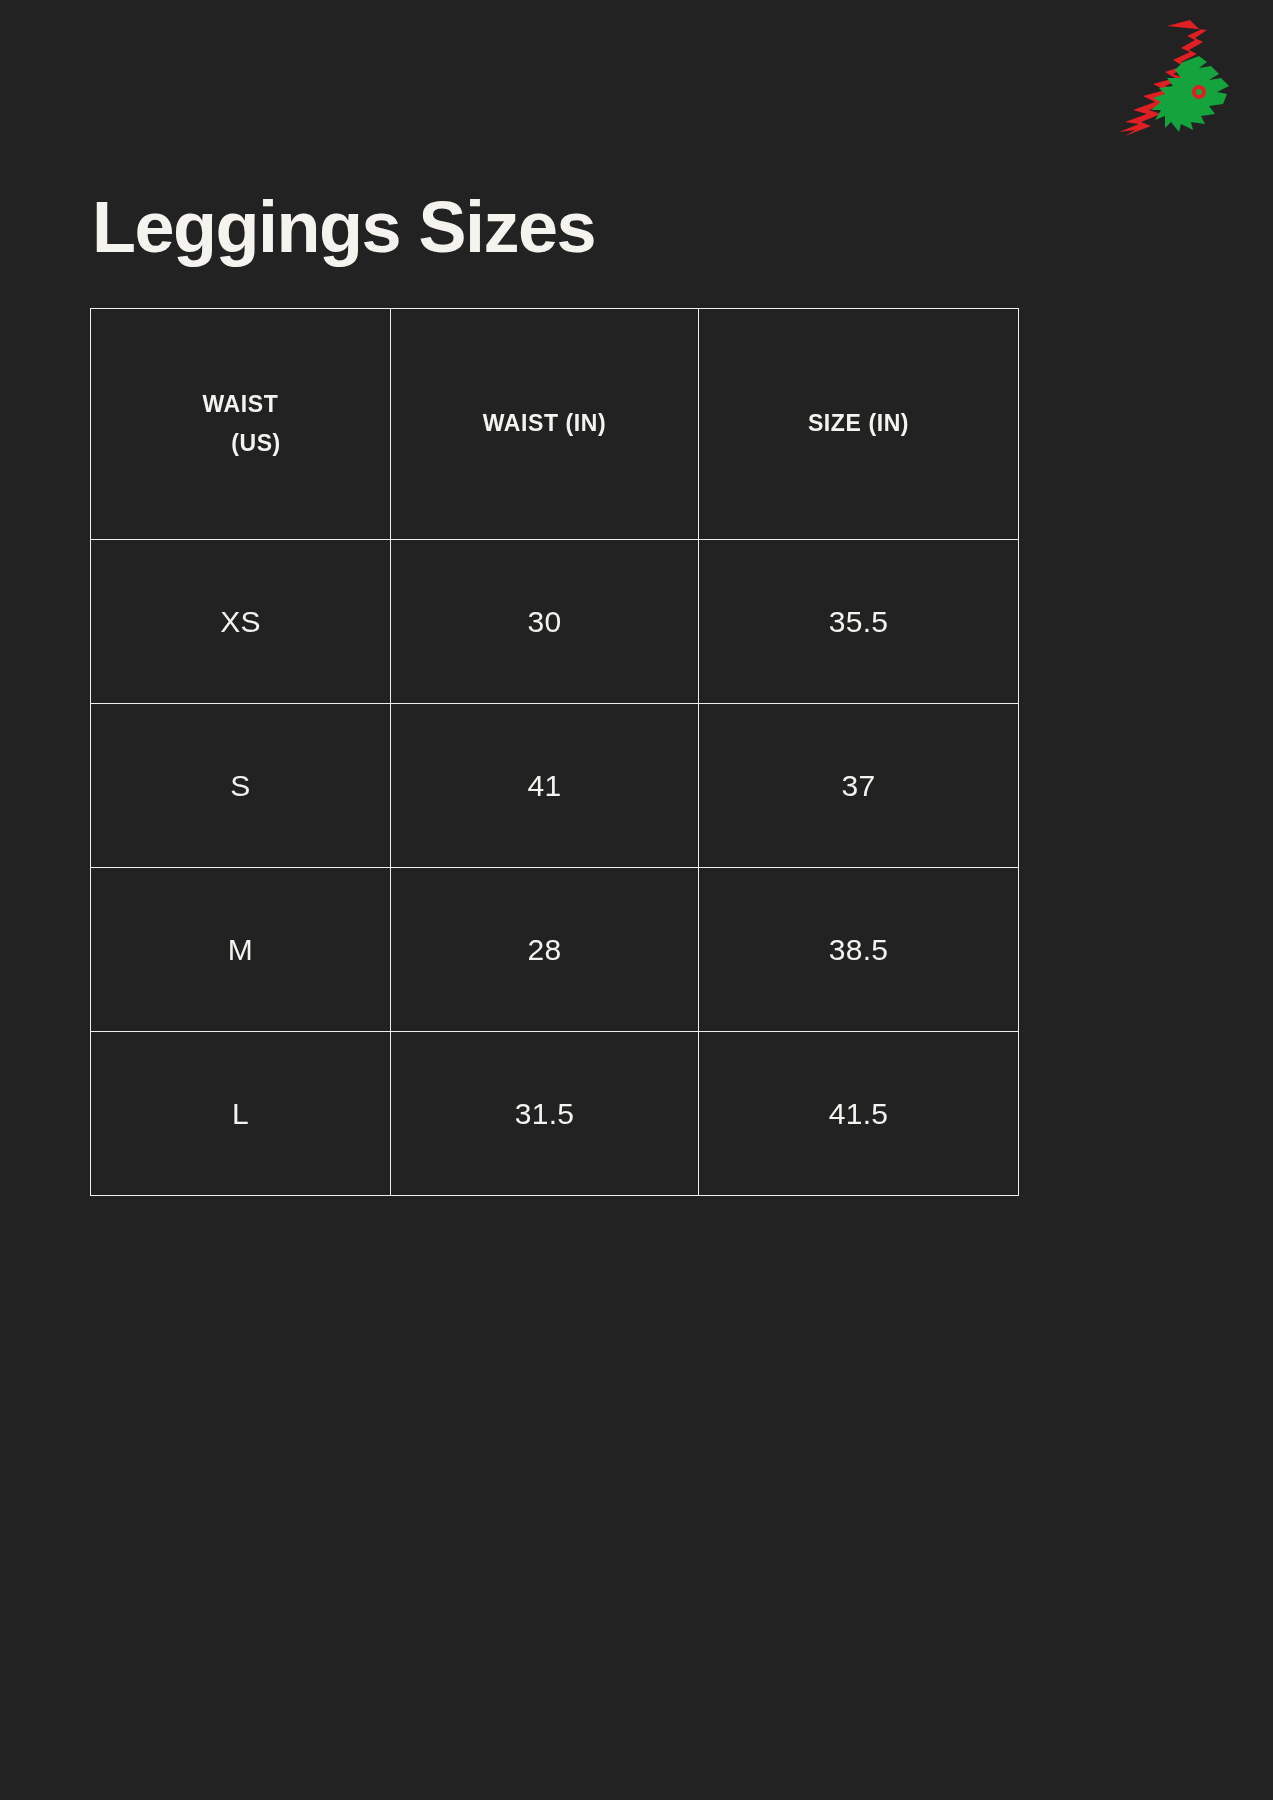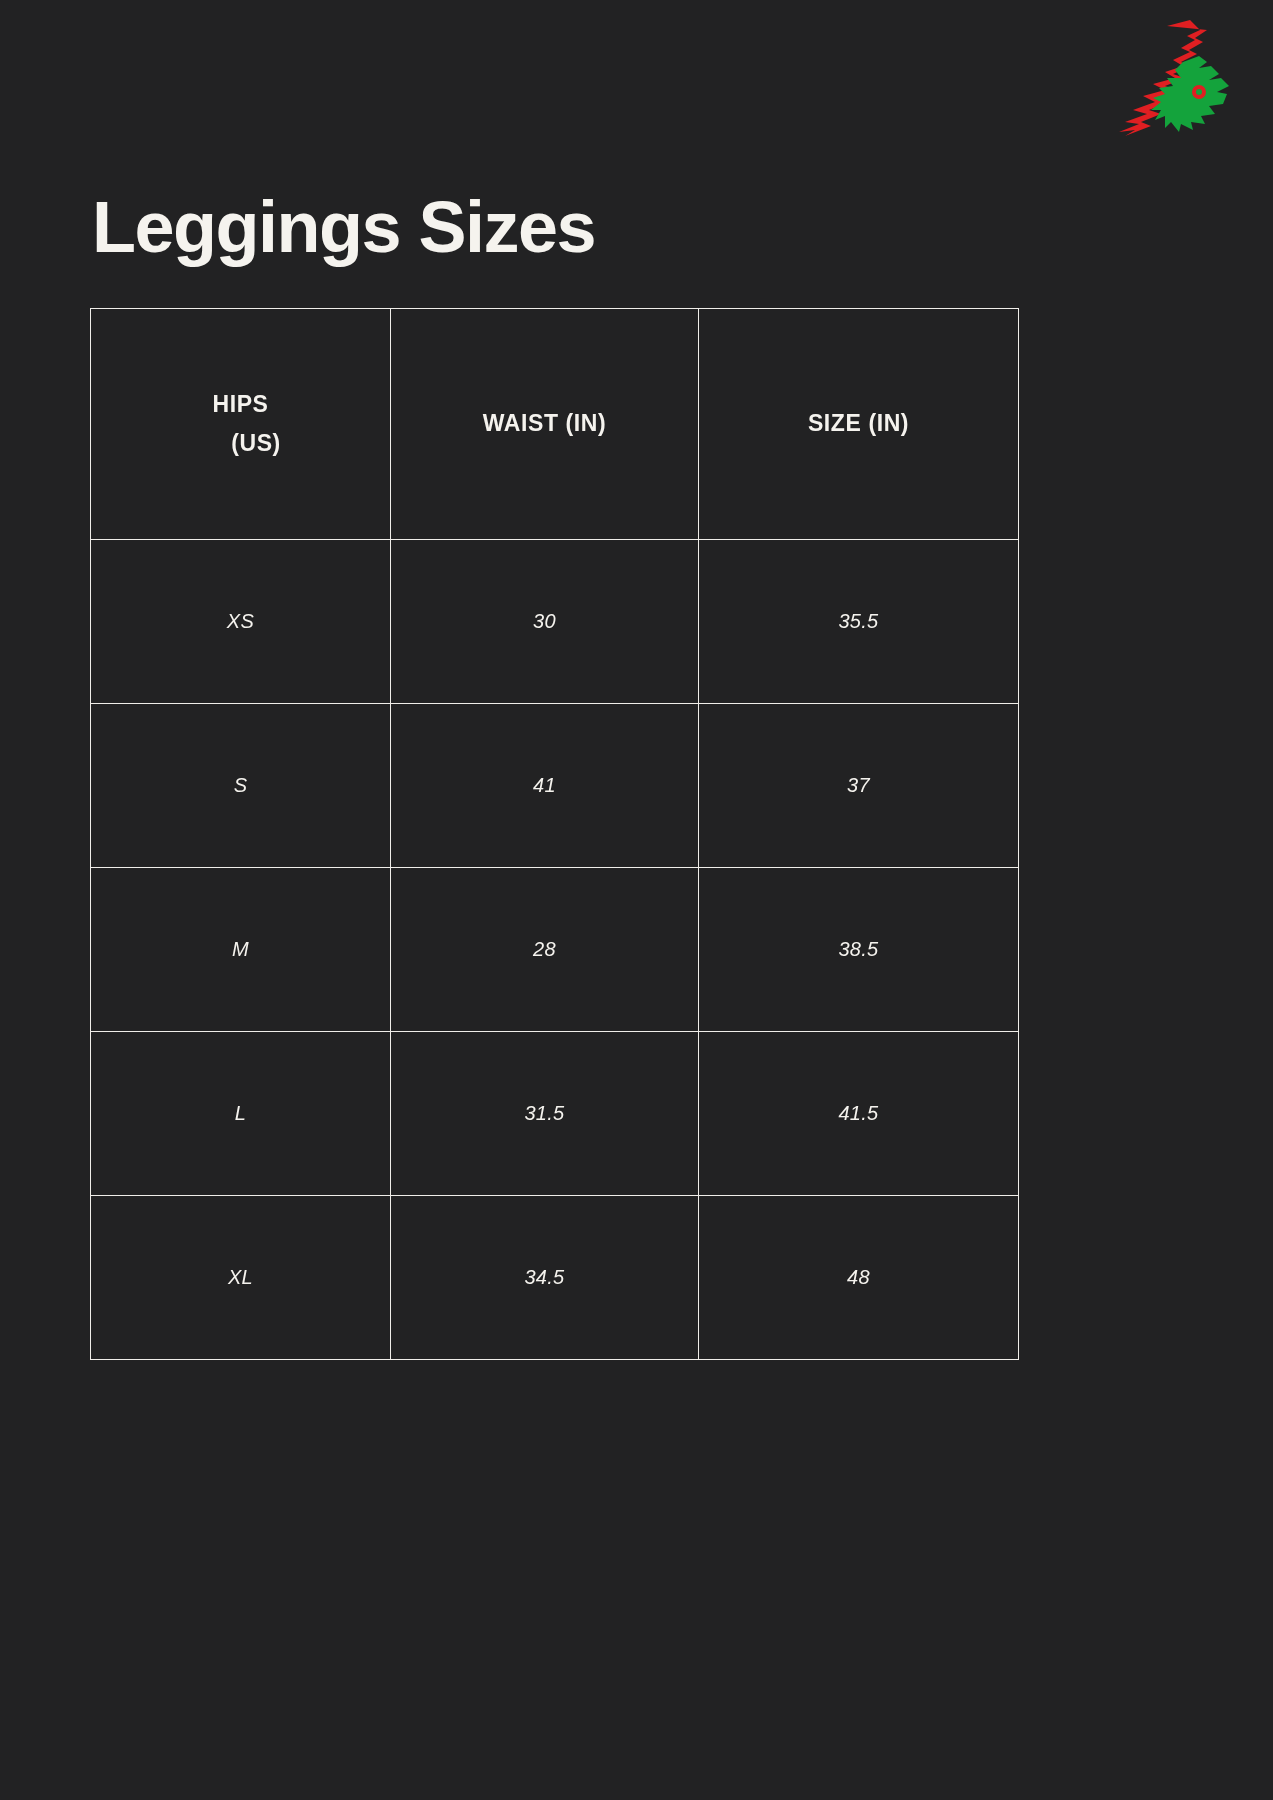--- a/index.html
+++ b/index.html
@@ -58,24 +58,23 @@
 
   .size-table thead th {
     height: 228px;
     font-size: 23px;
     font-weight: 700;
     letter-spacing: 0.6px;
     line-height: 1.7;
   }
   .size-table tbody td {
     height: 161px;
-    font-size: 20px;
+    font-size: 30px;
     font-weight: 400;
     letter-spacing: 0.3px;
-    font-style: italic;
   }
   .hdr-line2 { display: block; margin-left: 31px; }
 </style>
 </head>
 <body>
 
 <div class="logo">
   <svg viewBox="0 0 150 120" width="150" height="120" aria-hidden="true">
     <g>
       <path d="M72 8 L95 2 L105 12 L92 18 L100 22 L86 30 L95 34 L78 42 L88 48 L70 54 L80 60 L58 66 L70 72 L48 78 L60 84 L38 92 L52 96 L30 104 L44 106 L24 114 L40 112 L30 118 L56 108 L46 104 L66 96 L54 92 L74 84 L62 80 L82 72 L70 68 L90 60 L78 56 L96 48 L86 44 L102 36 L94 32 L108 24 L100 20 L112 12 Z" fill="#e01f22"></path>
@@ -90,21 +89,21 @@
 
 <table class="size-table">
   <colgroup>
     <col class="c1">
       <col class="c2">
       <col class="c3">
   </colgroup>
   <thead>
     <tr>
       <th>
-        <span>HIPS</span>
+        <span>WAIST</span>
         <span class="hdr-line2">(US)</span>
       </th>
       <th>WAIST (IN)</th>
       <th>SIZE (IN)</th>
     </tr>
   </thead>
   <tbody>
     <tr>
       <td>XS</td>
       <td>30</td>
@@ -118,19 +117,14 @@
     <tr>
       <td>M</td>
       <td>28</td>
       <td>38.5</td>
     </tr>
     <tr>
       <td>L</td>
       <td>31.5</td>
       <td>41.5</td>
     </tr>
-    <tr>
-      <td>XL</td>
-      <td>34.5</td>
-      <td>48</td>
-    </tr>
   </tbody>
 </table>
 
 </body></html>

